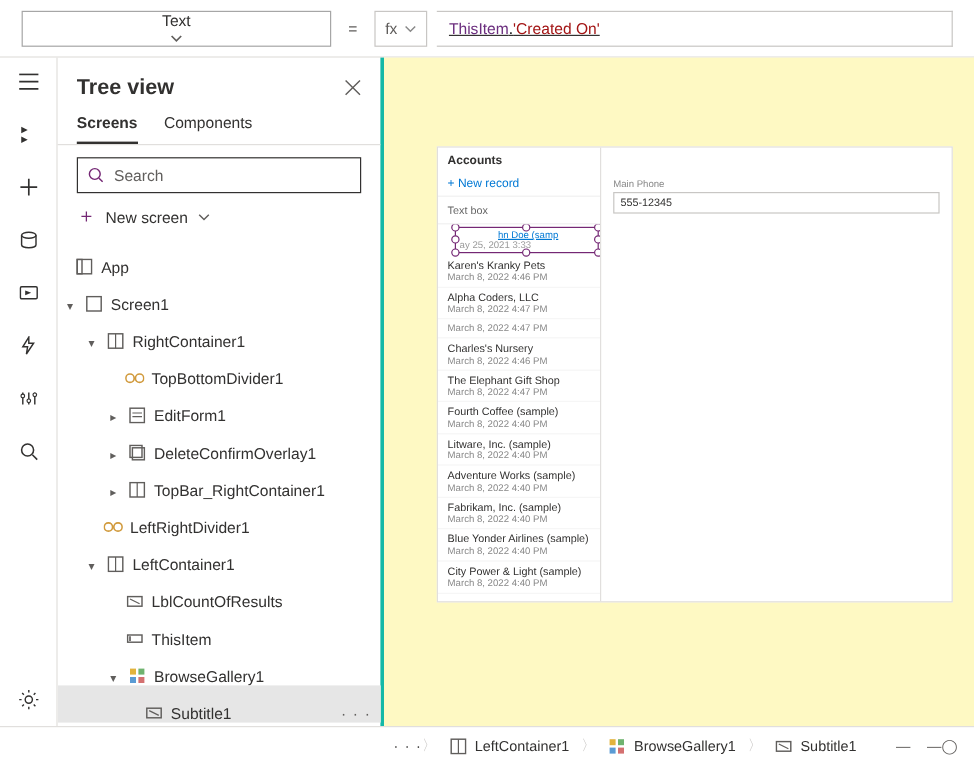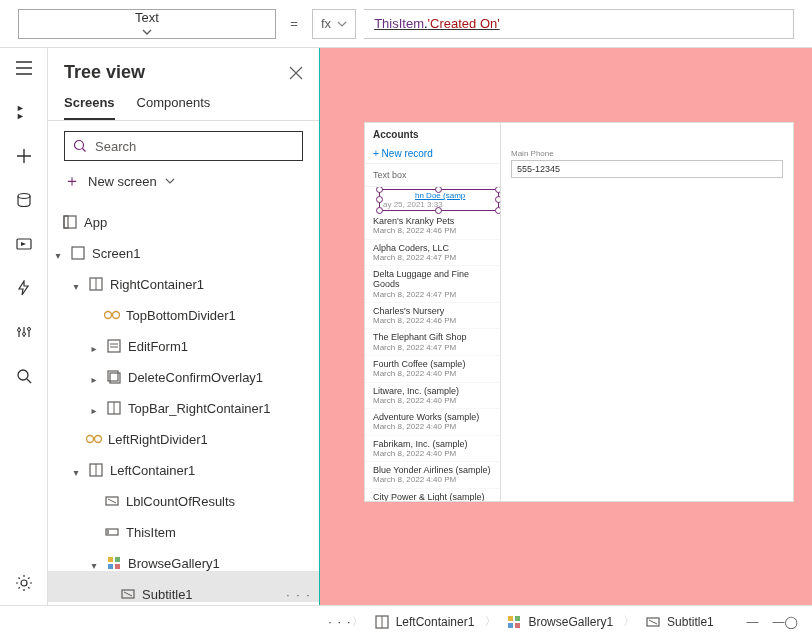--- a/index.html
+++ b/index.html
@@ -14,21 +14,21 @@
 .formula { flex: 1; height: 30px; border: 1px solid #c8c6c4; border-left: none; padding: 0 10px; font-family: Consolas, monospace; font-size: 13px; display: flex; align-items: center; text-decoration: underline; }
 .formula .obj { color: #6b2e7e; }
 .formula .dot { color: #000; }
 .formula .lit { color: #a31515; }
 
 .main { display: flex; height: calc(100% - 48px - 32px); }
 .rail { width: 48px; border-right: 1px solid #e1dfdd; display: flex; flex-direction: column; align-items: center; padding-top: 10px; gap: 24px; color: #605e5c; }
 .rail .gear-bottom { margin-top: auto; margin-bottom: 12px; }
 .rail-icon { width: 20px; height: 20px; display: flex; align-items: center; justify-content: center; cursor: pointer; }
 
-.tree-panel { width: 272px; border-right: 1px solid #14b8a6; display: flex; flex-direction: column; }
+.tree-panel { width: 272px; border-right: 3px solid #14b8a6; display: flex; flex-direction: column; }
 .tree-header { display: flex; align-items: center; justify-content: space-between; padding: 14px 16px 6px; }
 .tree-title { font-size: 18px; font-weight: 600; }
 .tree-tabs { display: flex; gap: 22px; padding: 6px 16px 0; border-bottom: 1px solid #e1dfdd; font-size: 13px; }
 .tree-tab { padding-bottom: 8px; cursor: pointer; }
 .tree-tab.active { border-bottom: 2px solid #323130; font-weight: 600; }
 
 .search-row { padding: 10px 16px; }
 .search-box { display: flex; align-items: center; height: 30px; border: 1px solid #323130; padding: 0 8px; gap: 8px; font-size: 13px; color: #605e5c; }
 .newscreen-row { padding: 2px 16px 10px; display: flex; align-items: center; gap: 8px; color: #323130; cursor: pointer; font-size: 13px; }
 .plus { color: #742774; font-size: 16px; line-height: 1; }
@@ -36,21 +36,21 @@
 .tree-body { flex: 1; overflow-y: auto; font-size: 13px; position: relative; }
 .tree-body::-webkit-scrollbar { width: 10px; }
 .tree-body::-webkit-scrollbar-thumb { background: #c8c6c4; }
 .tree-item { display: flex; align-items: flex-end; height: 31px; padding-right: 8px; gap: 6px; cursor: pointer; white-space: nowrap; overflow: hidden; }
 .tree-item.sel { background: #e6e6e6; }
 .caret { width: 12px; text-align: center; color: #605e5c; font-size: 10px; user-select: none; }
 .ti-icon { width: 16px; height: 16px; display: inline-flex; align-items: center; justify-content: center; color: #605e5c; flex-shrink: 0; }
 .more { margin-left: auto; color: #605e5c; letter-spacing: 1px; }
 .pad0 { padding-left: 14px; } 
 
-.canvas { flex: 1; background: #fca5a5; position: relative; overflow: hidden; }
+.canvas { flex: 1; background: #fef9c3; position: relative; overflow: hidden; }
 .app-preview { position: absolute; left: 44px; top: 74px; width: 430px; height: 380px; background: #fff; border: 1px solid #e1dfdd; display: flex; font-size: 10px; color: #323130; }
 .ap-left { width: 136px; border-right: 1px solid #e1dfdd; display: flex; flex-direction: column; overflow: hidden; }
 .ap-acct { font-weight: 600; font-size: 10px; padding: 6px 8px; }
 .ap-newrec { color: #0078d4; font-size: 10px; padding: 2px 8px 4px; }
 .ap-textbox { font-size: 9px; padding: 6px 8px; border-top: 1px solid #f1f1f1; border-bottom: 1px solid #f1f1f1; color: #666; }
 .ap-list { flex: 1; overflow: hidden; }
 .ap-row { padding: 3px 8px; border-bottom: 1px solid #f6f6f6; line-height: 1.15; }
 .ap-row .n { font-size: 9px; color: #323130; }
 .ap-row .d { font-size: 8px; color: #888; }
 .ap-sel { position: relative; padding: 4px 18px; }
@@ -350,21 +350,20 @@
           <div id="ap-rows">
               <div class="ap-row">
                 <div class="n">Karen's Kranky Pets</div>
                 <div class="d">March 8, 2022 4:46 PM</div>
               </div>
               <div class="ap-row">
                 <div class="n">Alpha Coders, LLC</div>
                 <div class="d">March 8, 2022 4:47 PM</div>
               </div>
               <div class="ap-row">
-                <div class="n">Delta Luggage and Fine Goods</div>
                 <div class="d">March 8, 2022 4:47 PM</div>
               </div>
               <div class="ap-row">
                 <div class="n">Charles's Nursery</div>
                 <div class="d">March 8, 2022 4:46 PM</div>
               </div>
               <div class="ap-row">
                 <div class="n">The Elephant Gift Shop</div>
                 <div class="d">March 8, 2022 4:47 PM</div>
               </div>

